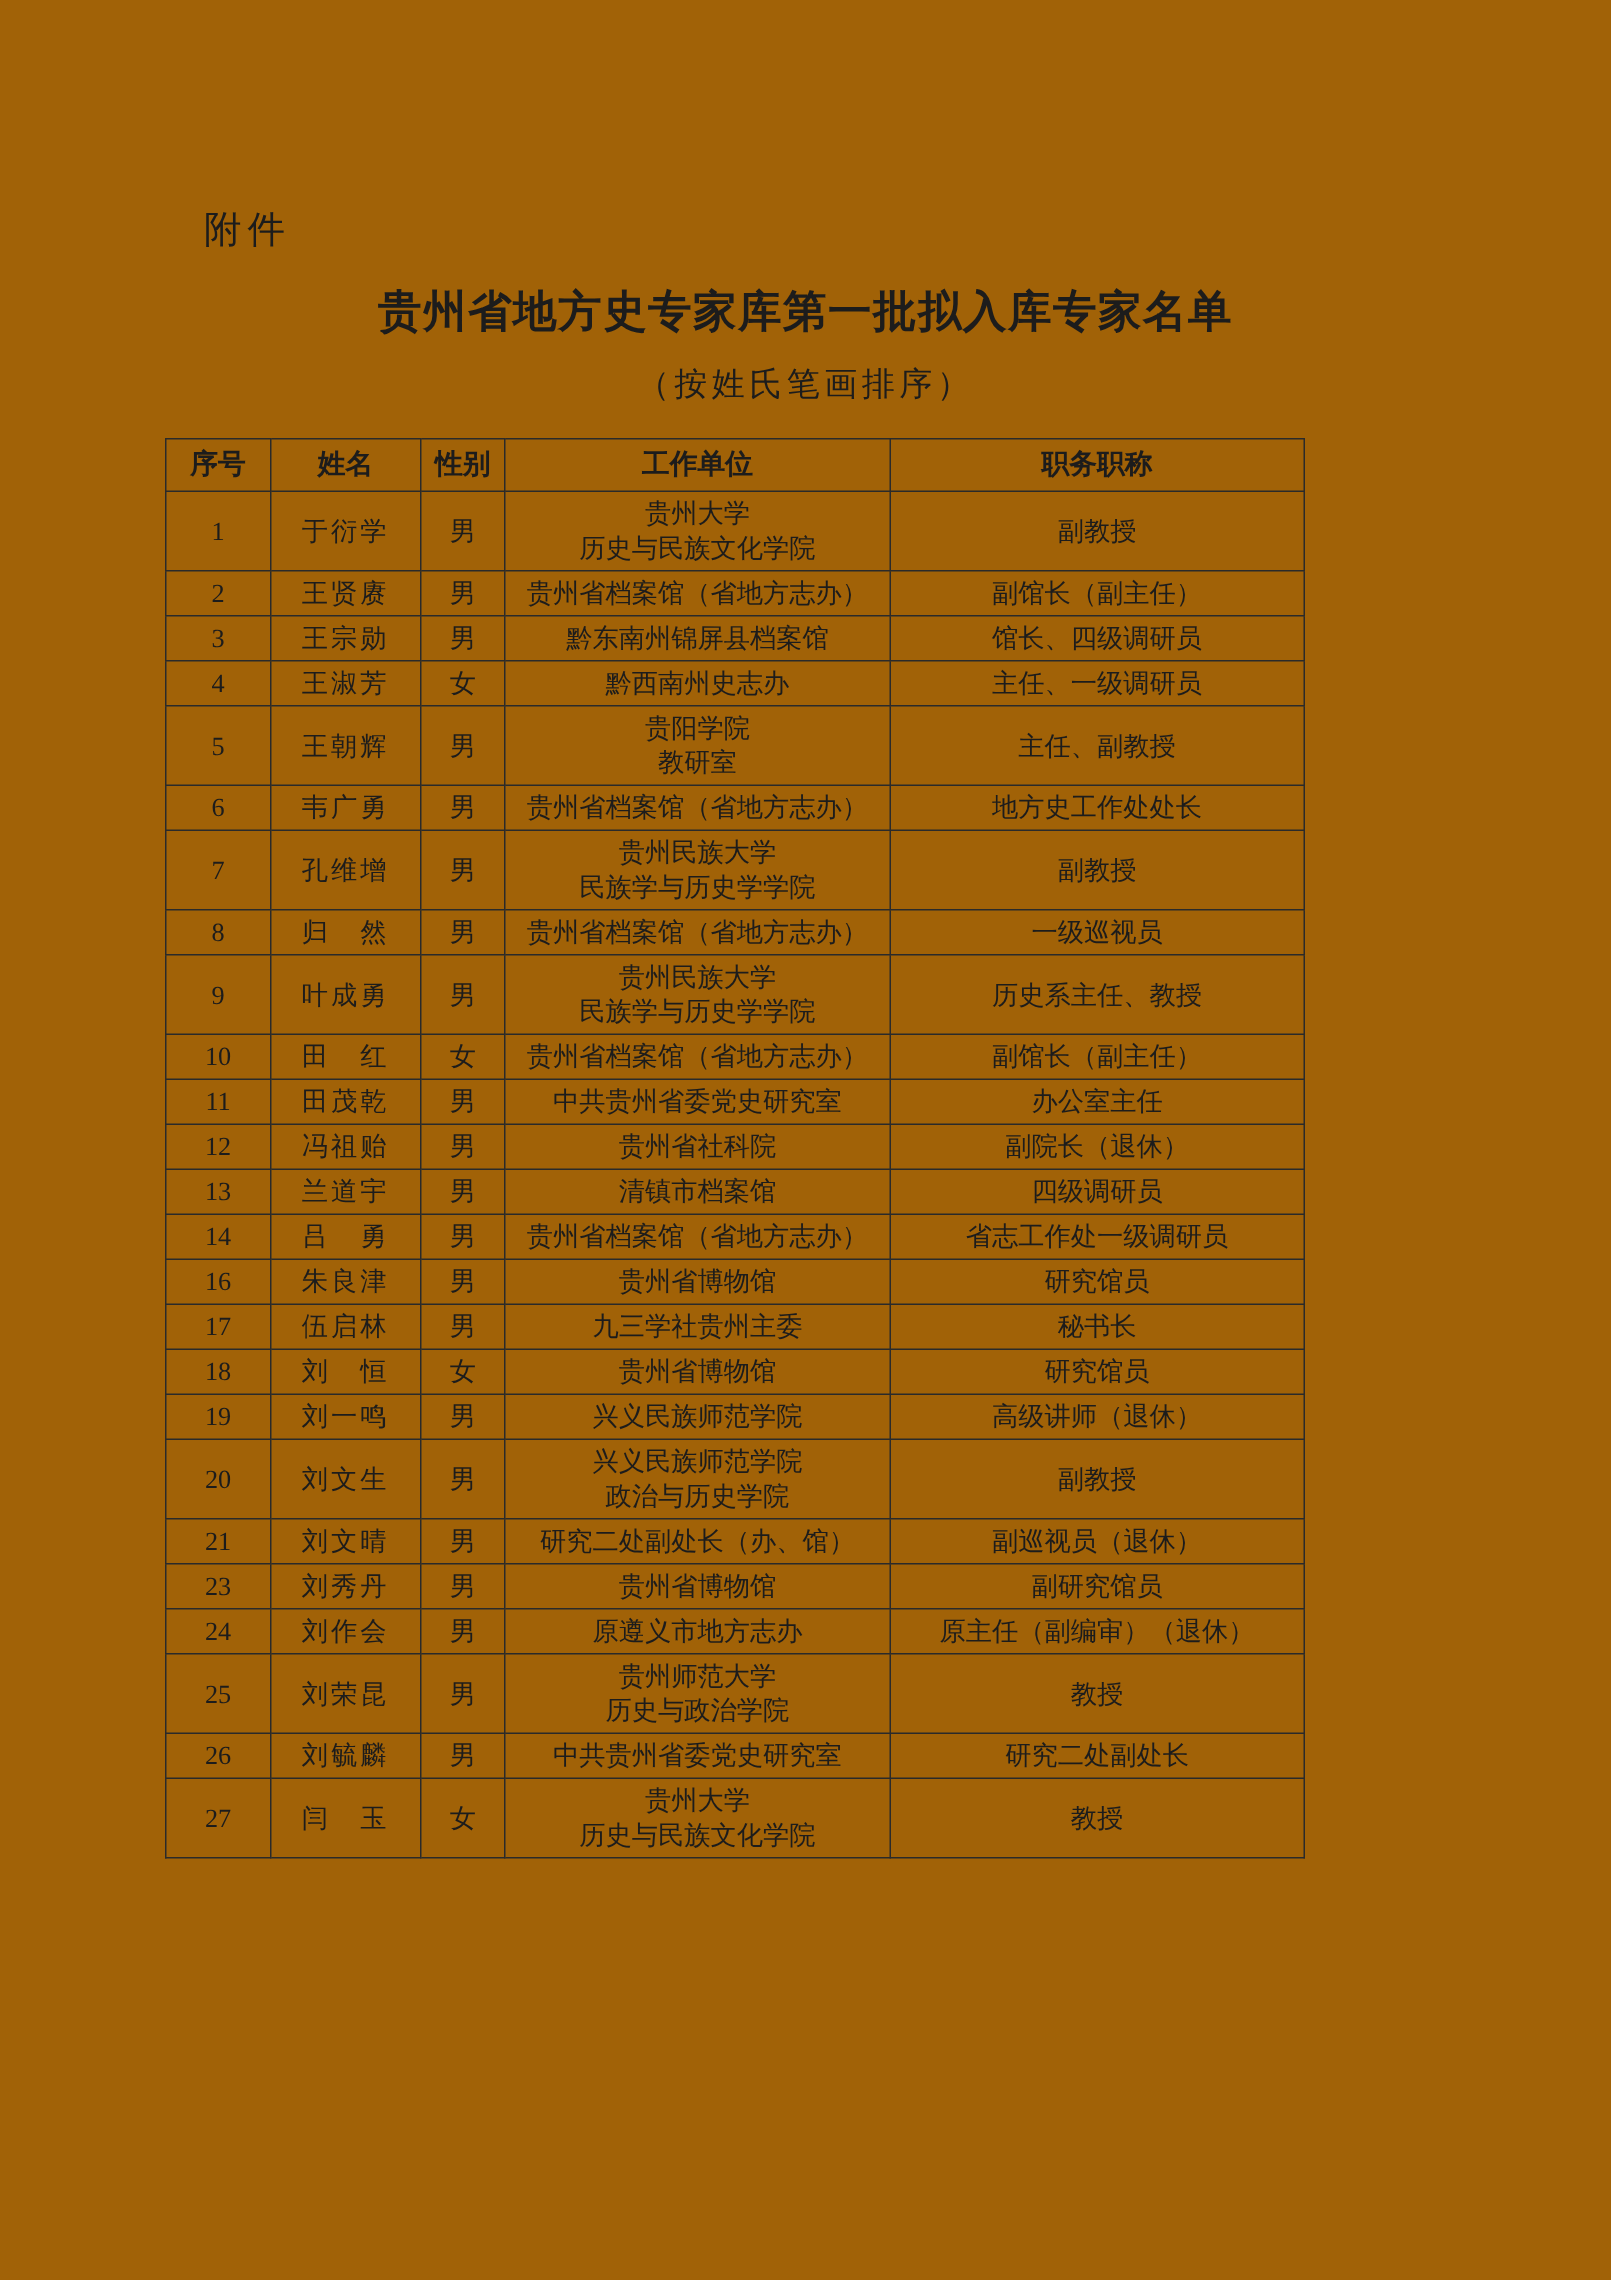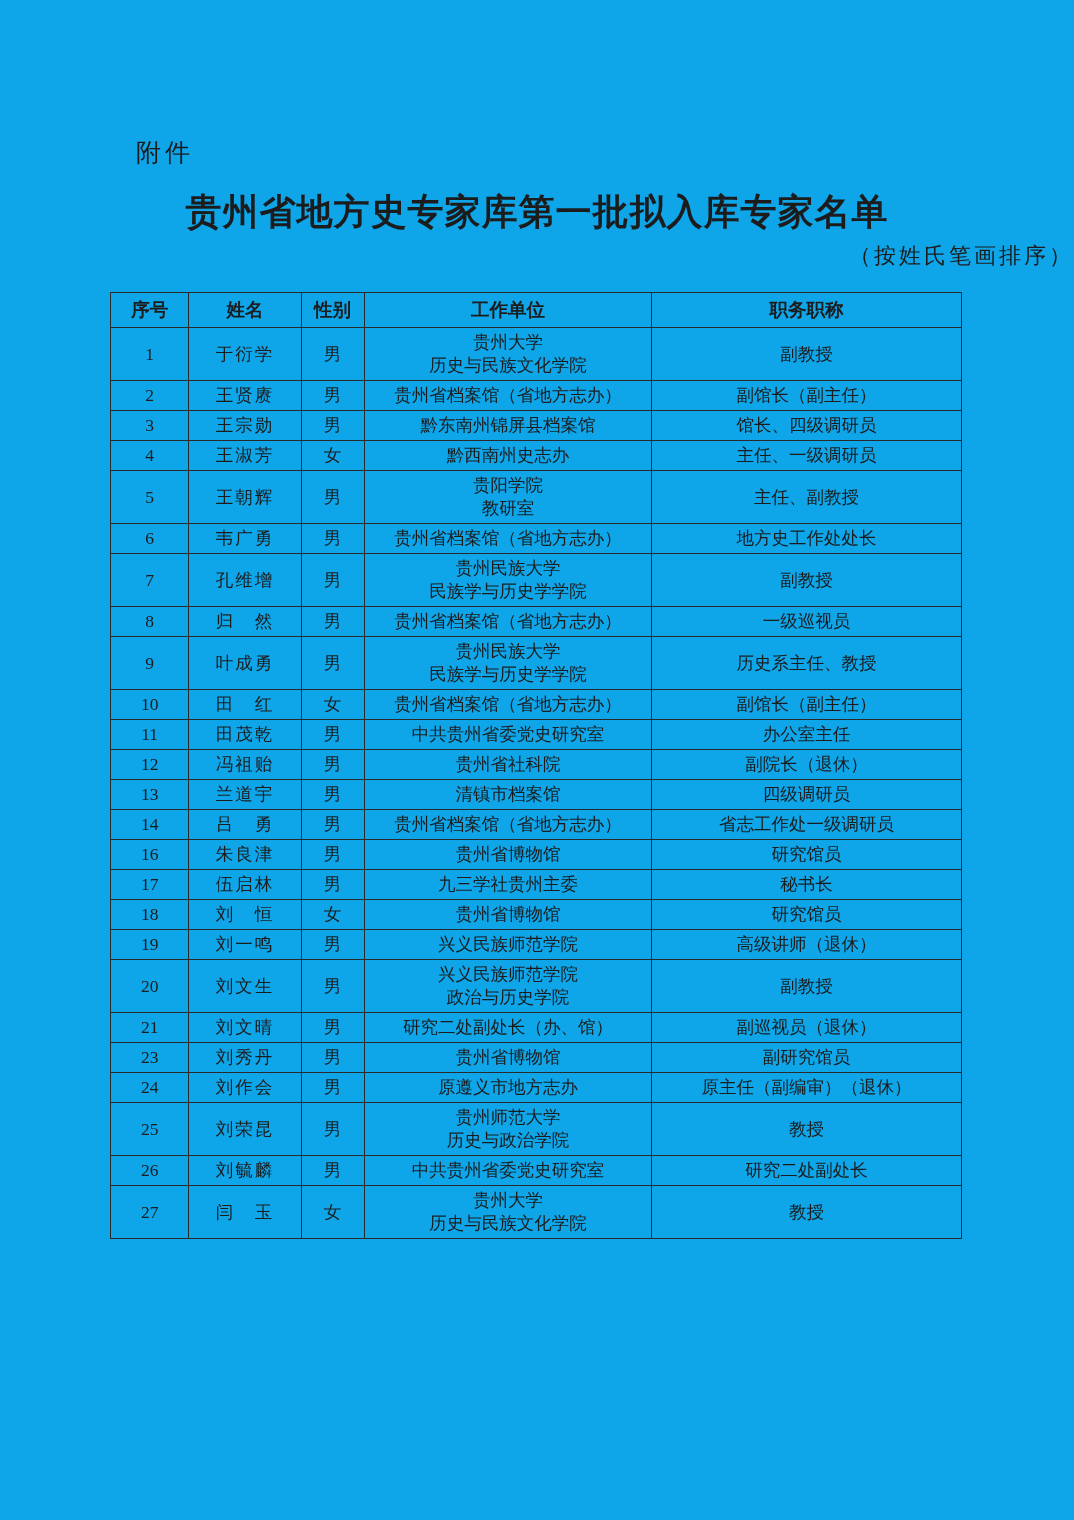--- a/index.html
+++ b/index.html
@@ -5,57 +5,57 @@
   html, body {
     margin: 0;
     padding: 0;
     background: #ffffff;
   }
   .page {
     position: relative;
     width: 1074px;
     height: 1520px;
     margin: 0 auto;
-    background: #0ea5e9;
+    background: #a16207;
     color: #1c1c1c;
     font-family: "Liberation Serif", "DejaVu Serif", serif;
     overflow: hidden;
   }
   .attachment {
     position: absolute;
     top: 136px;
     left: 136px;
     font-size: 25px;
     letter-spacing: 4px;
   }
   .doc-title {
     position: absolute;
     top: 188px;
     left: 0;
     width: 100%;
     margin: 0;
     text-align: center;
-    font-size: 36px;
+    font-size: 29px;
     font-weight: bold;
     letter-spacing: 1px;
   }
   .doc-subtitle {
     position: absolute;
     top: 241px;
     left: 0;
     width: 100%;
-    text-align: right;
+    text-align: center;
     font-size: 22px;
     letter-spacing: 3px;
   }
   .table-wrap {
     position: absolute;
     top: 292px;
     left: 110px;
-    width: 852px;
+    width: 760px;
   }
   table.experts {
     width: 100%;
     border-collapse: collapse;
     table-layout: fixed;
     border: 1px solid #222222;
   }
   table.experts th,
   table.experts td {
     border: 1px solid #2a2a2a;

